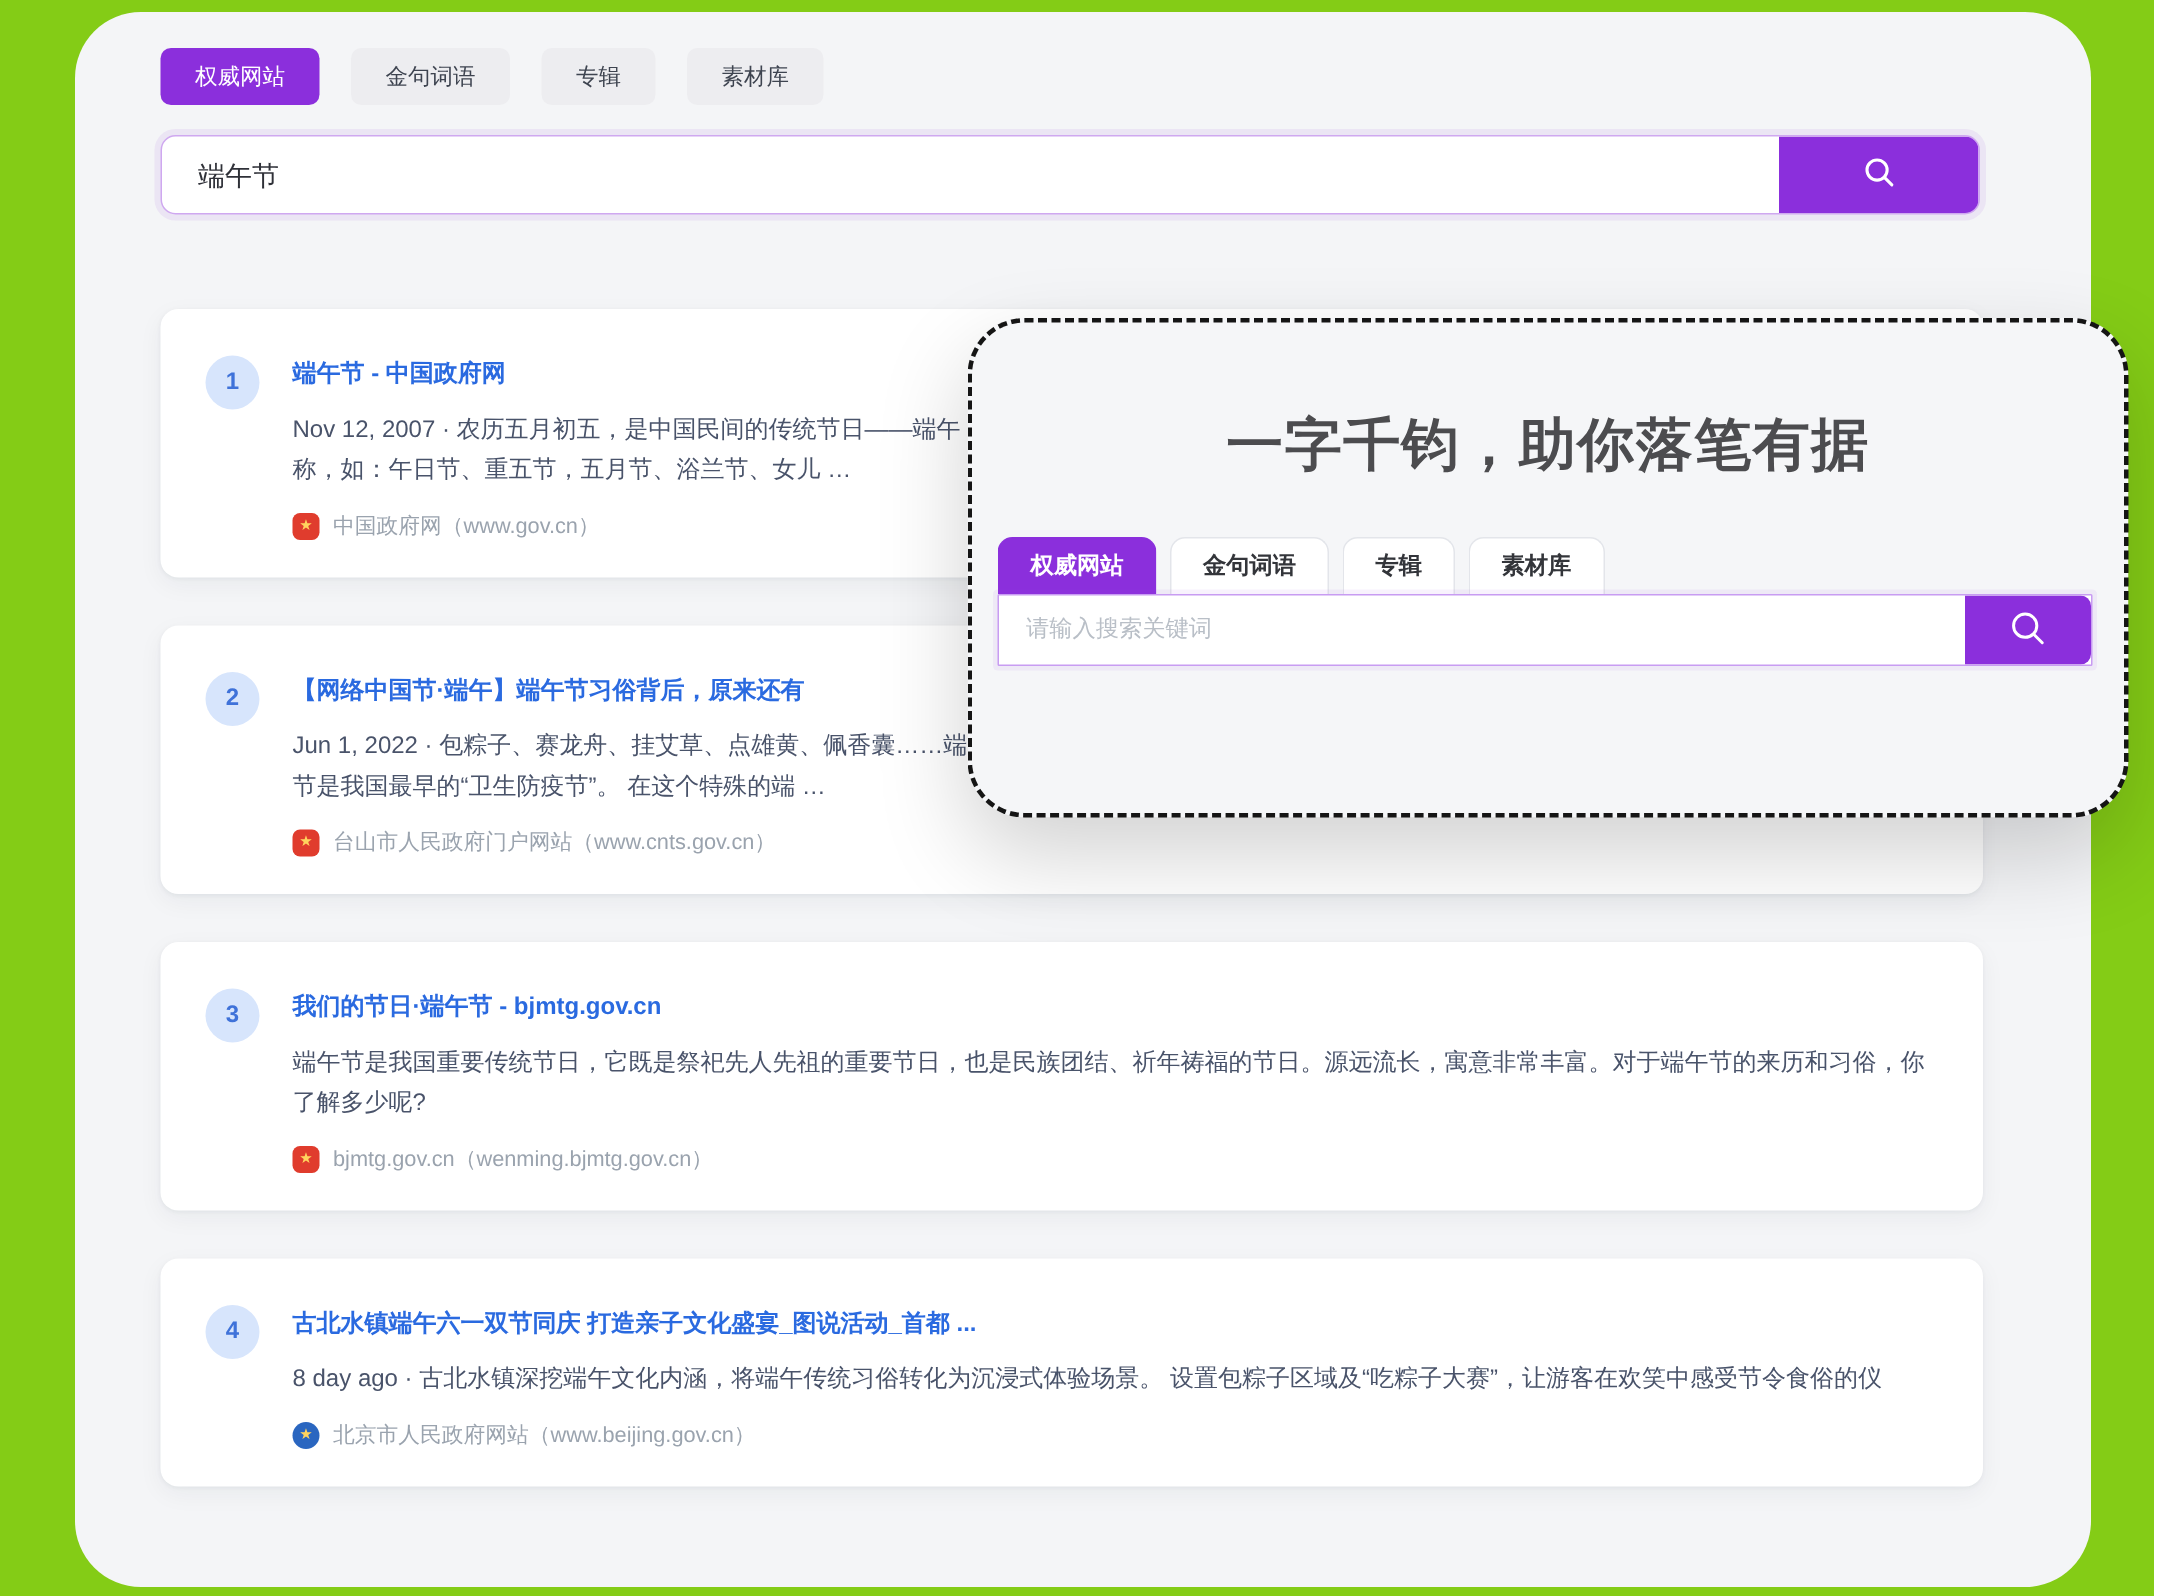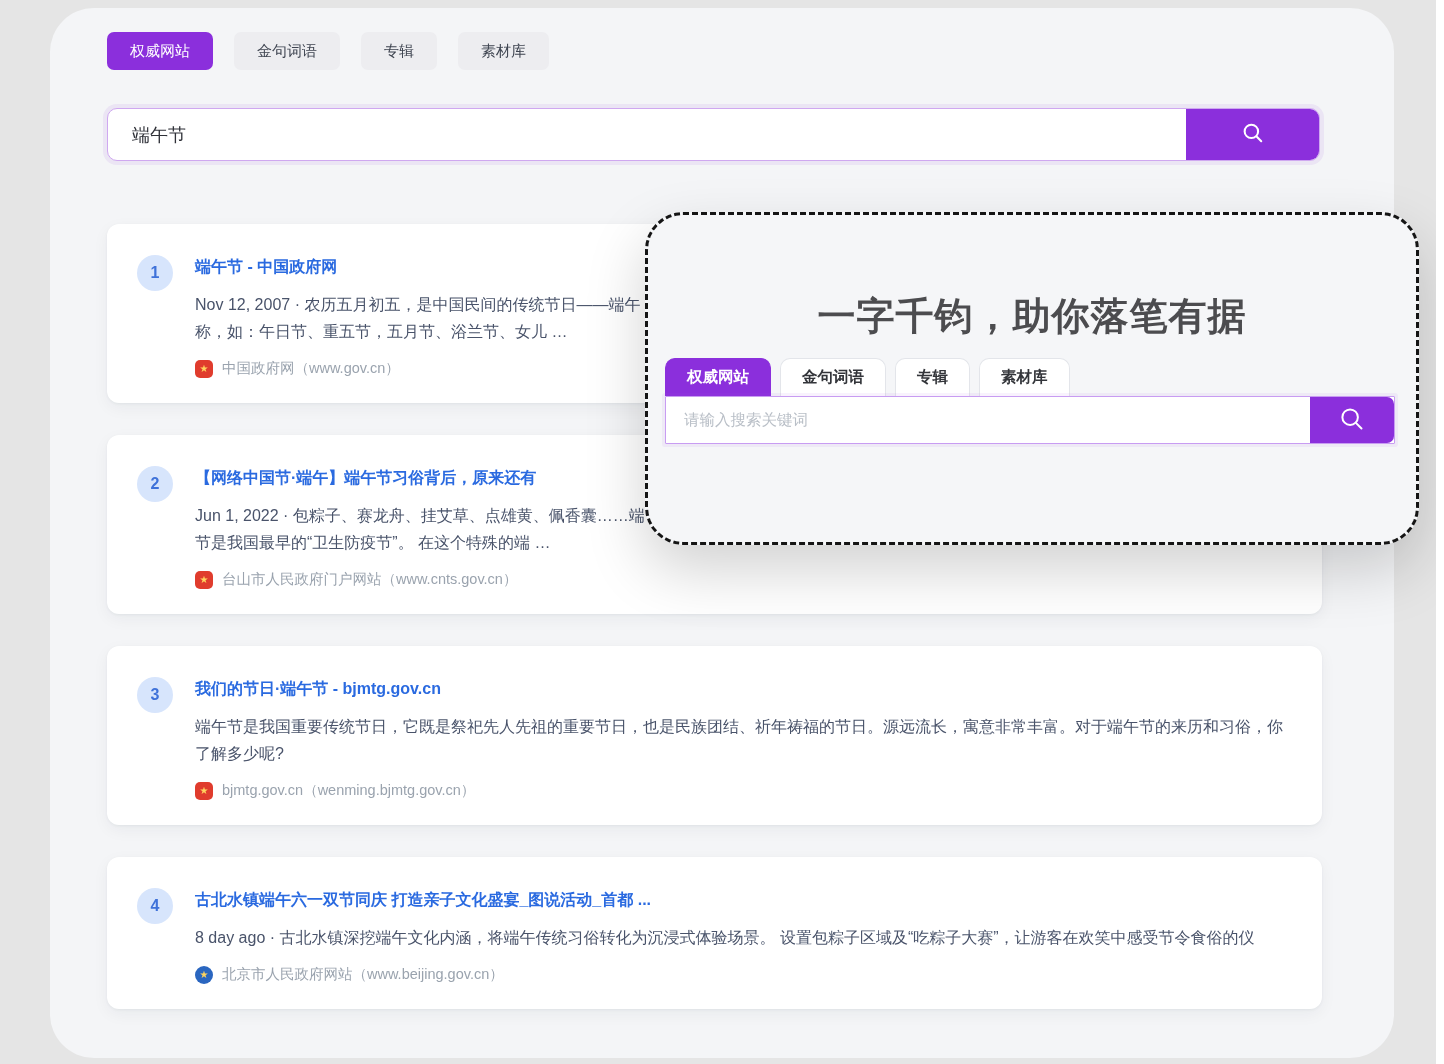--- a/index.html
+++ b/index.html
@@ -1,30 +1,30 @@
 <!DOCTYPE html>
 <html><head>
 <meta charset="utf-8">
 <style>
   * { margin:0; padding:0; box-sizing:border-box; }
   html,body { width:1444px; height:1064px; background:#ffffff;
     font-family:"Liberation Sans","DejaVu Sans",sans-serif; }
-  .frame { position:relative; width:1436px; height:1064px; background:#e5e5e5; overflow:hidden; }
+  .frame { position:relative; width:1436px; height:1064px; background:#84cc16; overflow:hidden; }
   .panel { position:absolute; left:50px; top:8px; width:1344px; height:1050px;
     background:#f4f5f7; border-radius:44px; }
   .content { position:absolute; left:107px; top:32px; width:1215px; }
 
   
   .tabs { display:flex; gap:21px; align-items:center; }
   .tab { height:38px; padding:0 23px; display:flex; align-items:center; justify-content:center;
     background:#ededf0; border-radius:7px; font-size:15px; color:#3e4450; cursor:pointer; }
   .tab.active { background:#8b2fdc; color:#ffffff; }
 
   
-  .searchbar { margin-top:38px; height:53px; width:1213px; display:flex; background:#ffffff;
+  .searchbar { margin-top:20px; height:53px; width:1213px; display:flex; background:#ffffff;
     border:1.5px solid #cfa8f0; border-radius:10px; overflow:hidden;
     box-shadow:0 0 0 4px rgba(160,90,230,0.10); }
   .searchbar input { flex:1; border:none; outline:none; padding:0 24px; font-size:18px;
     color:#2f3138; background:transparent; font-family:inherit; }
   .search-btn { width:133px; height:100%; background:#8b2fdc; border:none; cursor:pointer;
     display:flex; align-items:center; justify-content:center; }
 
   
   .results { margin-top:63px; }
   .card { width:1215px; background:#ffffff; border-radius:12px; padding:27px 30px 25px 30px;
@@ -41,21 +41,21 @@
   .favicon { width:18px; height:18px; border-radius:5px; display:inline-flex;
     align-items:center; justify-content:center; flex:0 0 18px; }
   .favicon[data-variant="emblem-red"] { background:#e03c2d; }
   .favicon[data-variant="emblem-blue"] { background:#2a66c0; border-radius:50%; }
   .favicon .star { color:#ffd45e; font-size:10px; line-height:1; }
 
   
   .overlay { position:absolute; left:645px; top:212px; width:774px; height:333px;
     background:#f5f6f8; border:3px dashed #151515; border-radius:38px;
     box-shadow:0 25px 60px rgba(0,0,0,0.18); }
-  .overlay h2 { margin-top:76px; text-align:center; font-size:38px; font-weight:bold;
+  .overlay h2 { margin-top:56px; text-align:center; font-size:38px; font-weight:bold;
     color:#4c4c4f; letter-spacing:1px; }
   .ov-tabs { position:absolute; left:17px; top:143px; display:flex; align-items:flex-end; gap:9px; }
   .ov-tab { height:38px; padding:0 21px; display:flex; align-items:center; justify-content:center;
     background:#ffffff; border:1px solid #e3e5ea; border-bottom:none;
     border-radius:10px 10px 0 0; font-size:15.5px; font-weight:bold; color:#33353a; cursor:pointer; }
   .ov-tab.active { background:#8b2fdc; border-color:#8b2fdc; color:#ffffff; }
   .ov-searchbar { position:absolute; left:17px; top:181px; width:730px; height:48px;
     display:flex; background:#ffffff; border:1.5px solid #c89cf2; border-radius:1px;
     overflow:hidden; box-shadow:0 0 0 3px rgba(160,90,230,0.08); }
   .ov-searchbar input { flex:1; border:none; outline:none; padding:0 18px; font-size:15.5px;

